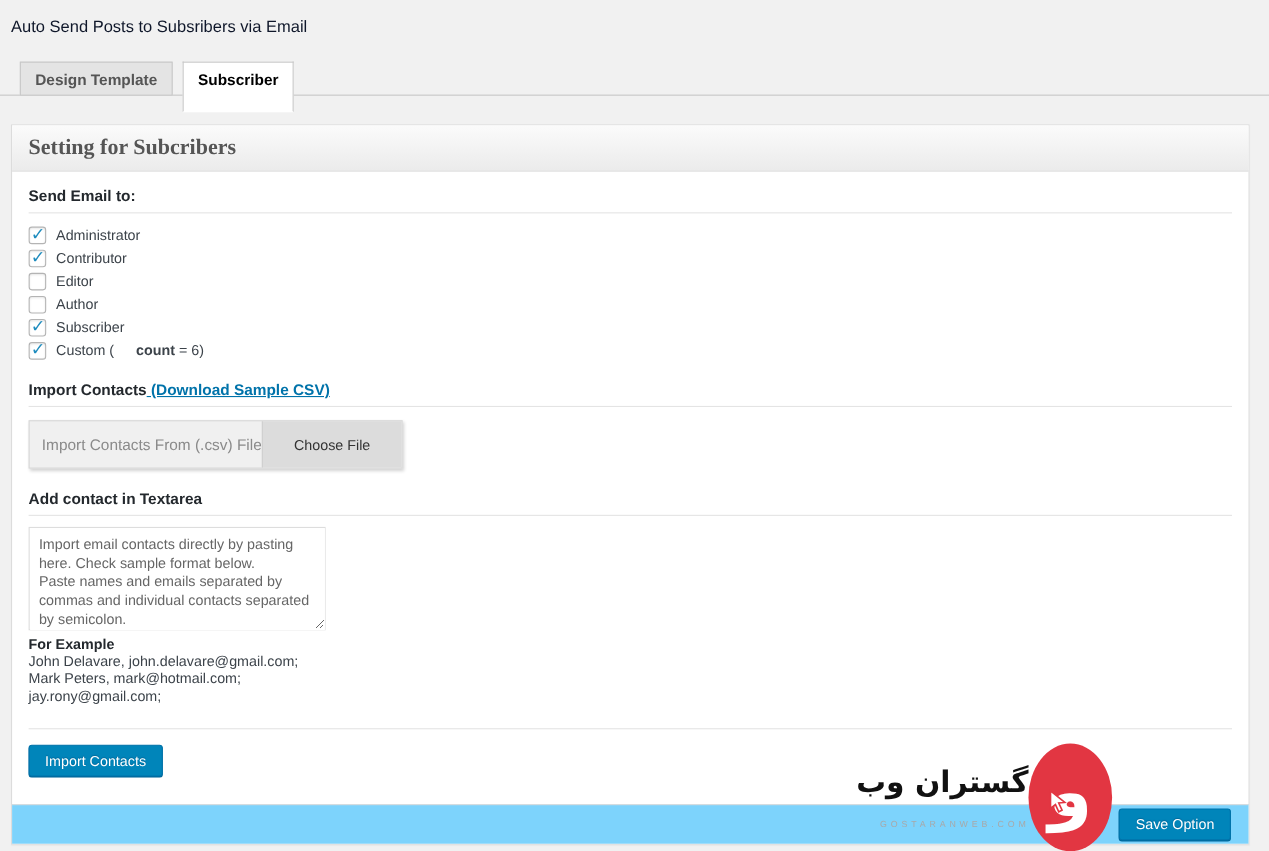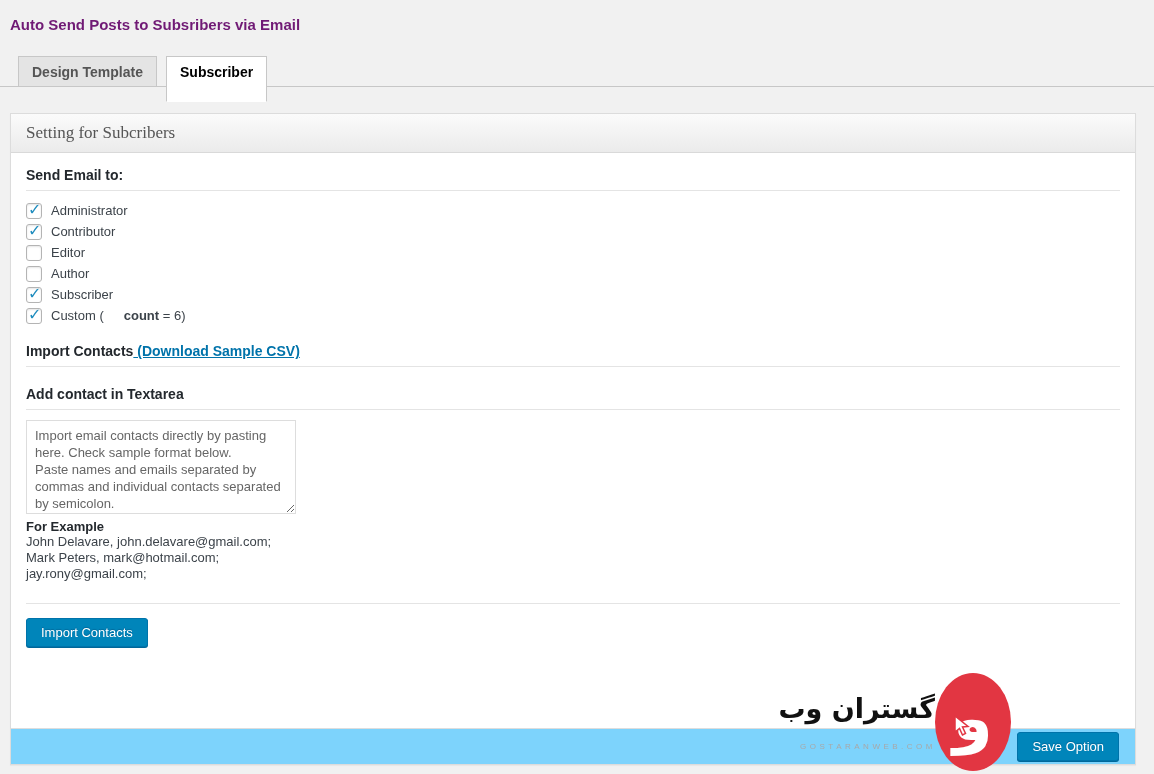--- a/index.html
+++ b/index.html
@@ -8,22 +8,22 @@
     background:#f1f1f1;
     font-family:"Liberation Sans","DejaVu Sans",sans-serif;
     font-size:13px;
     color:#3c434a;
     overflow:hidden;
   }
   
   .page-title {
     padding:16px 10px 0 10px;
     font-size:15px;
-    font-weight:bold;
-    color:#701a75;
+    font-weight:normal;
+    color:#0f172a;
   }
   .tabs-row {
     margin-top:23px;
     padding-left:18px;
     height:31px;
     border-bottom:1px solid #c7c7c7;
     white-space:nowrap;
   }
   .tab {
     display:inline-block;
@@ -53,22 +53,23 @@
     margin:26px 18px 0 10px;
     background:#fff;
     border:1px solid #dcdcdc;
     box-shadow:0 1px 1px rgba(0,0,0,.04);
   }
   .panel-header {
     padding:9px 15px;
     background:linear-gradient(180deg,#fbfbfb,#ebebeb);
     border-bottom:1px solid #d9d9d9;
     font-family:"Liberation Serif","DejaVu Serif",serif;
-    font-size:17px;
+    font-size:20px;
     color:#555;
+    font-weight:bold;
   }
   .panel-body {
     height:575px;
     padding:0 15px;
     overflow:hidden;
   }
   .sec-h { font-size:14px; font-weight:bold; color:#23282d; }
   .h-send   { margin-top:14px; }
   .h-import { margin-top:17px; }
   .h-add    { margin-top:19px; }
@@ -261,20 +262,24 @@
       </div>
       <div class="cbx-row">
         <span class="cbx checked"></span>
         <span class="cbx-label"><span>Custom (</span><b>count</b><span> = 6)</span></span>
       </div>
     </div>
 
     <div class="sec-h h-import"><span>Import Contacts</span><a class="csv-link"> (Download Sample CSV)</a></div>
     <hr class="sec-hr">
 
+    <div class="file-box">
+      <span class="file-placeholder">Import Contacts From (.csv) File</span>
+      <span class="file-btn">Choose File</span>
+    </div>
 
     <div class="sec-h h-add">Add contact in Textarea</div>
     <hr class="sec-hr">
 
     <textarea class="contact-textarea" placeholder="Import email contacts directly by pasting here. Check sample format below.
 Paste names and emails separated by commas and individual contacts separated by semicolon." style=""></textarea>
 
     <div class="example-h">For Example</div>
     <div class="example-line">John Delavare, john.delavare@gmail.com;</div>
     <div class="example-line">Mark Peters, mark@hotmail.com;</div>

